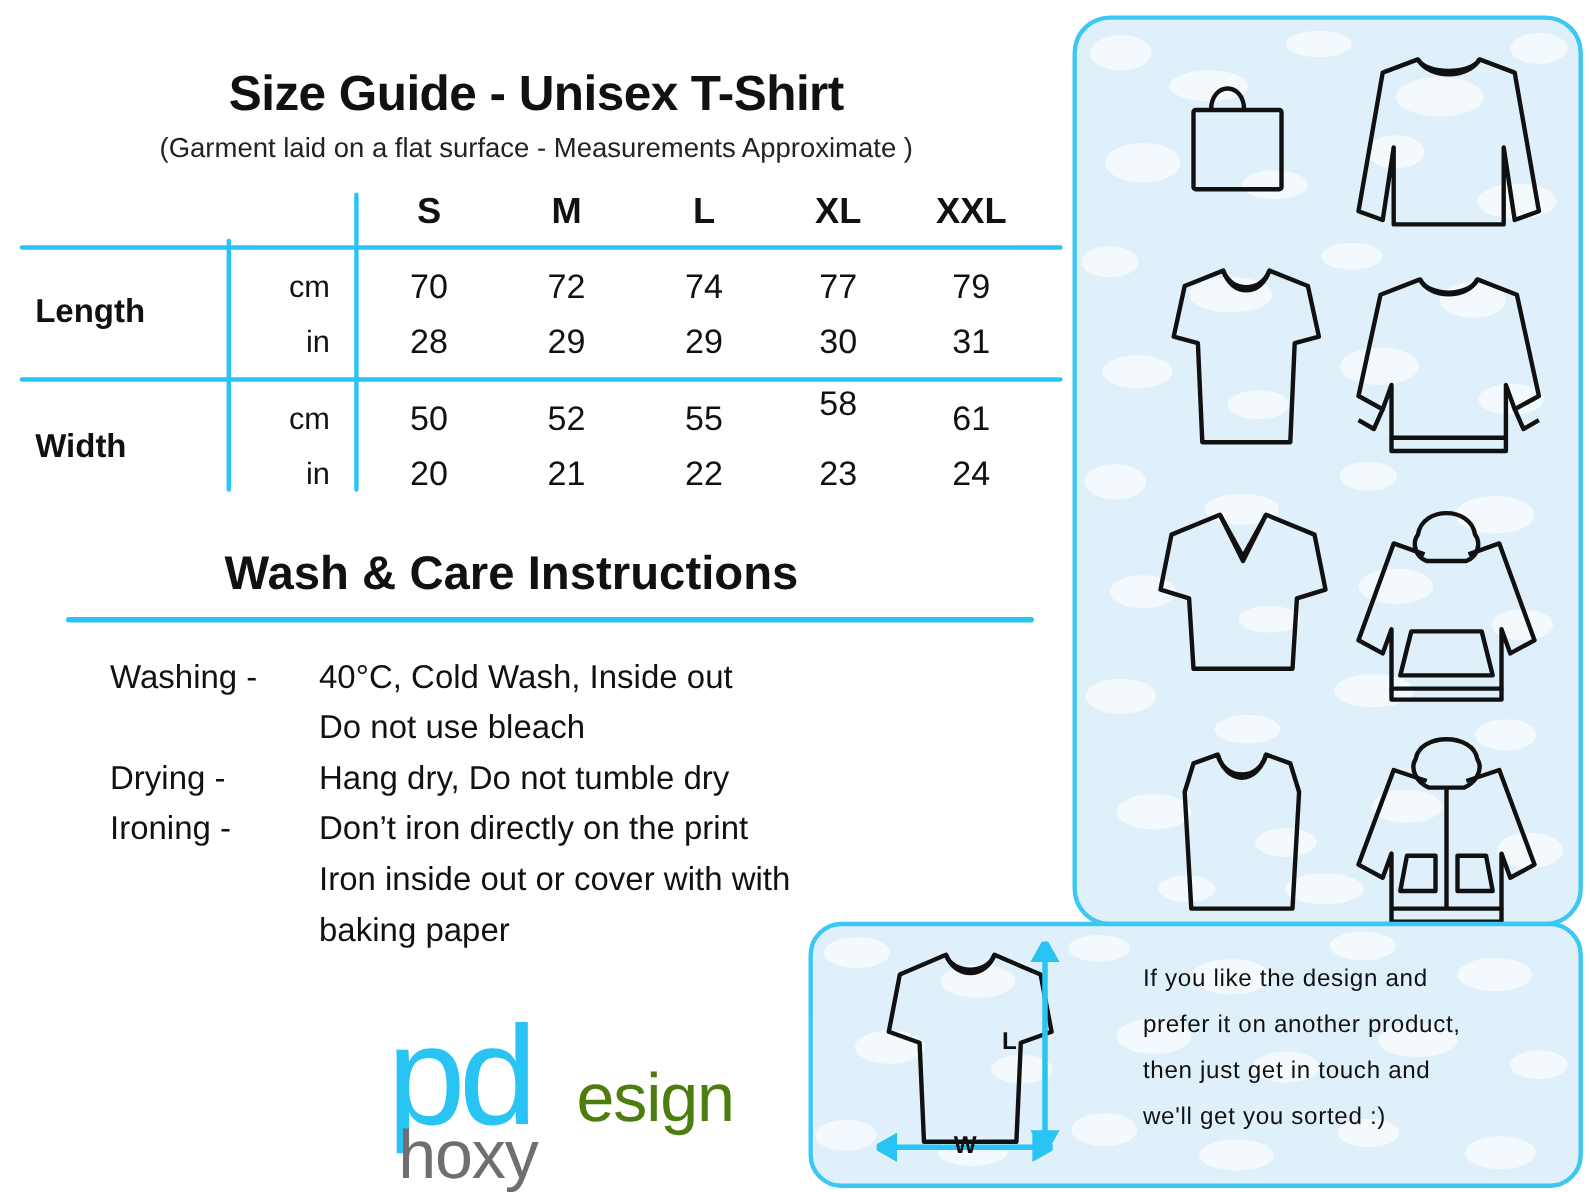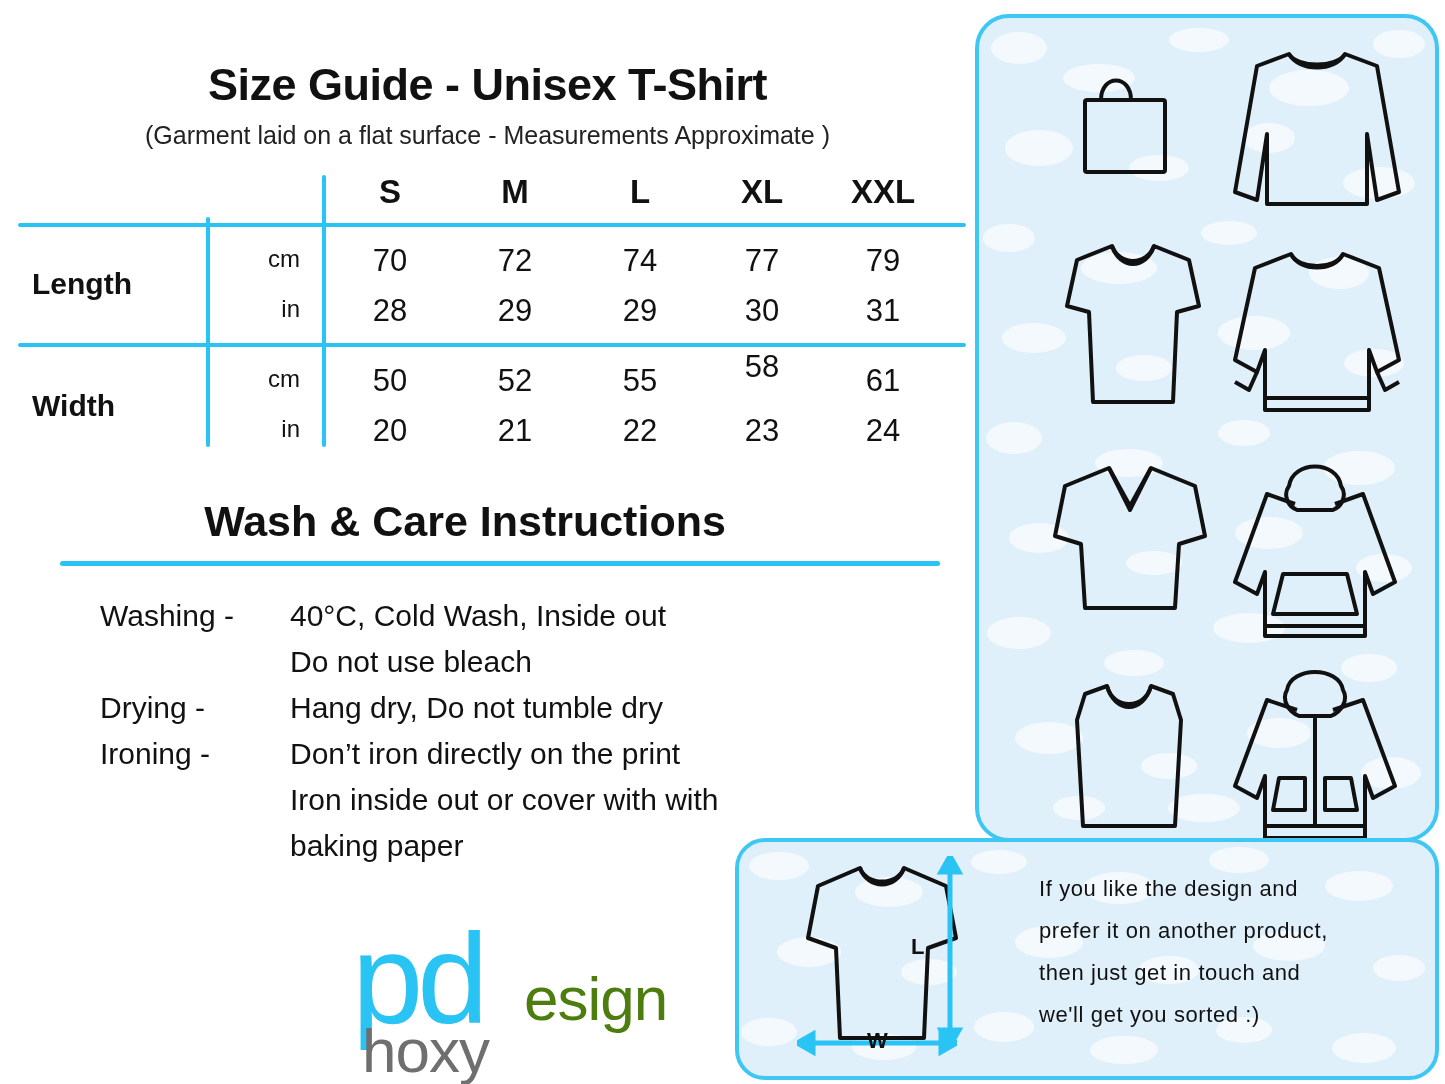--- a/index.html
+++ b/index.html
@@ -68,21 +68,21 @@
     left: 22px;
     width: 175px;
     font-size: 30px;
     font-weight: bold;
     text-align: left;
   }
   .unit-cell {
     position: absolute;
     width: 90px;
     text-align: right;
-    font-size: 24px;
+    font-size: 28px;
   }
   .val-cell {
     position: absolute;
     width: 110px;
     text-align: center;
     font-size: 31px;
   }
   
   .rule {
     position: absolute;

